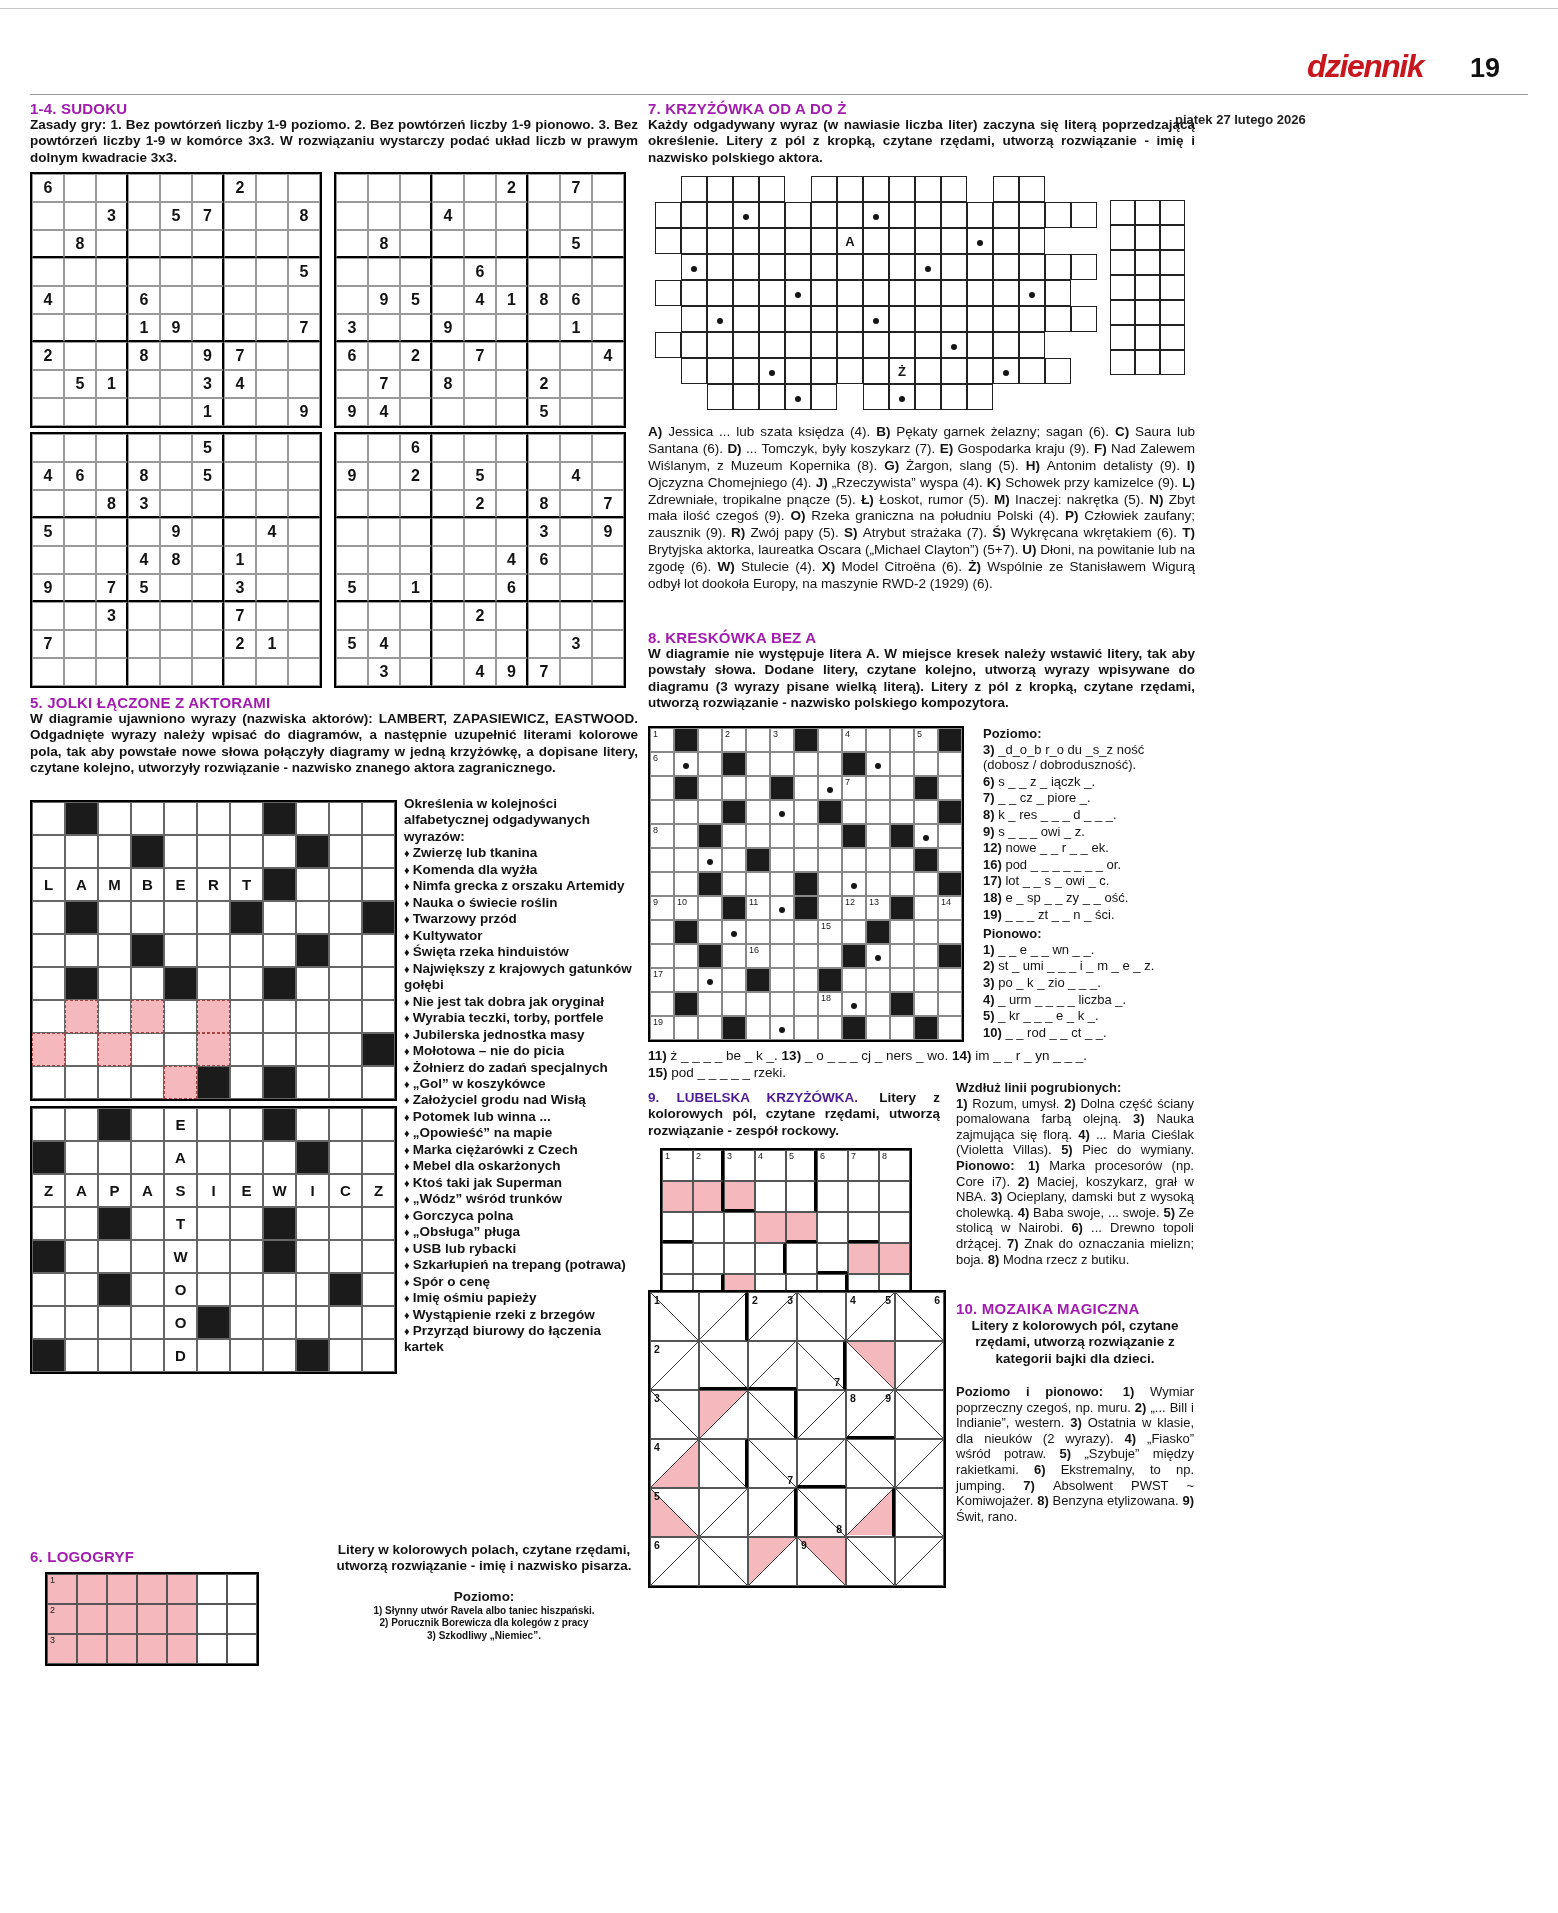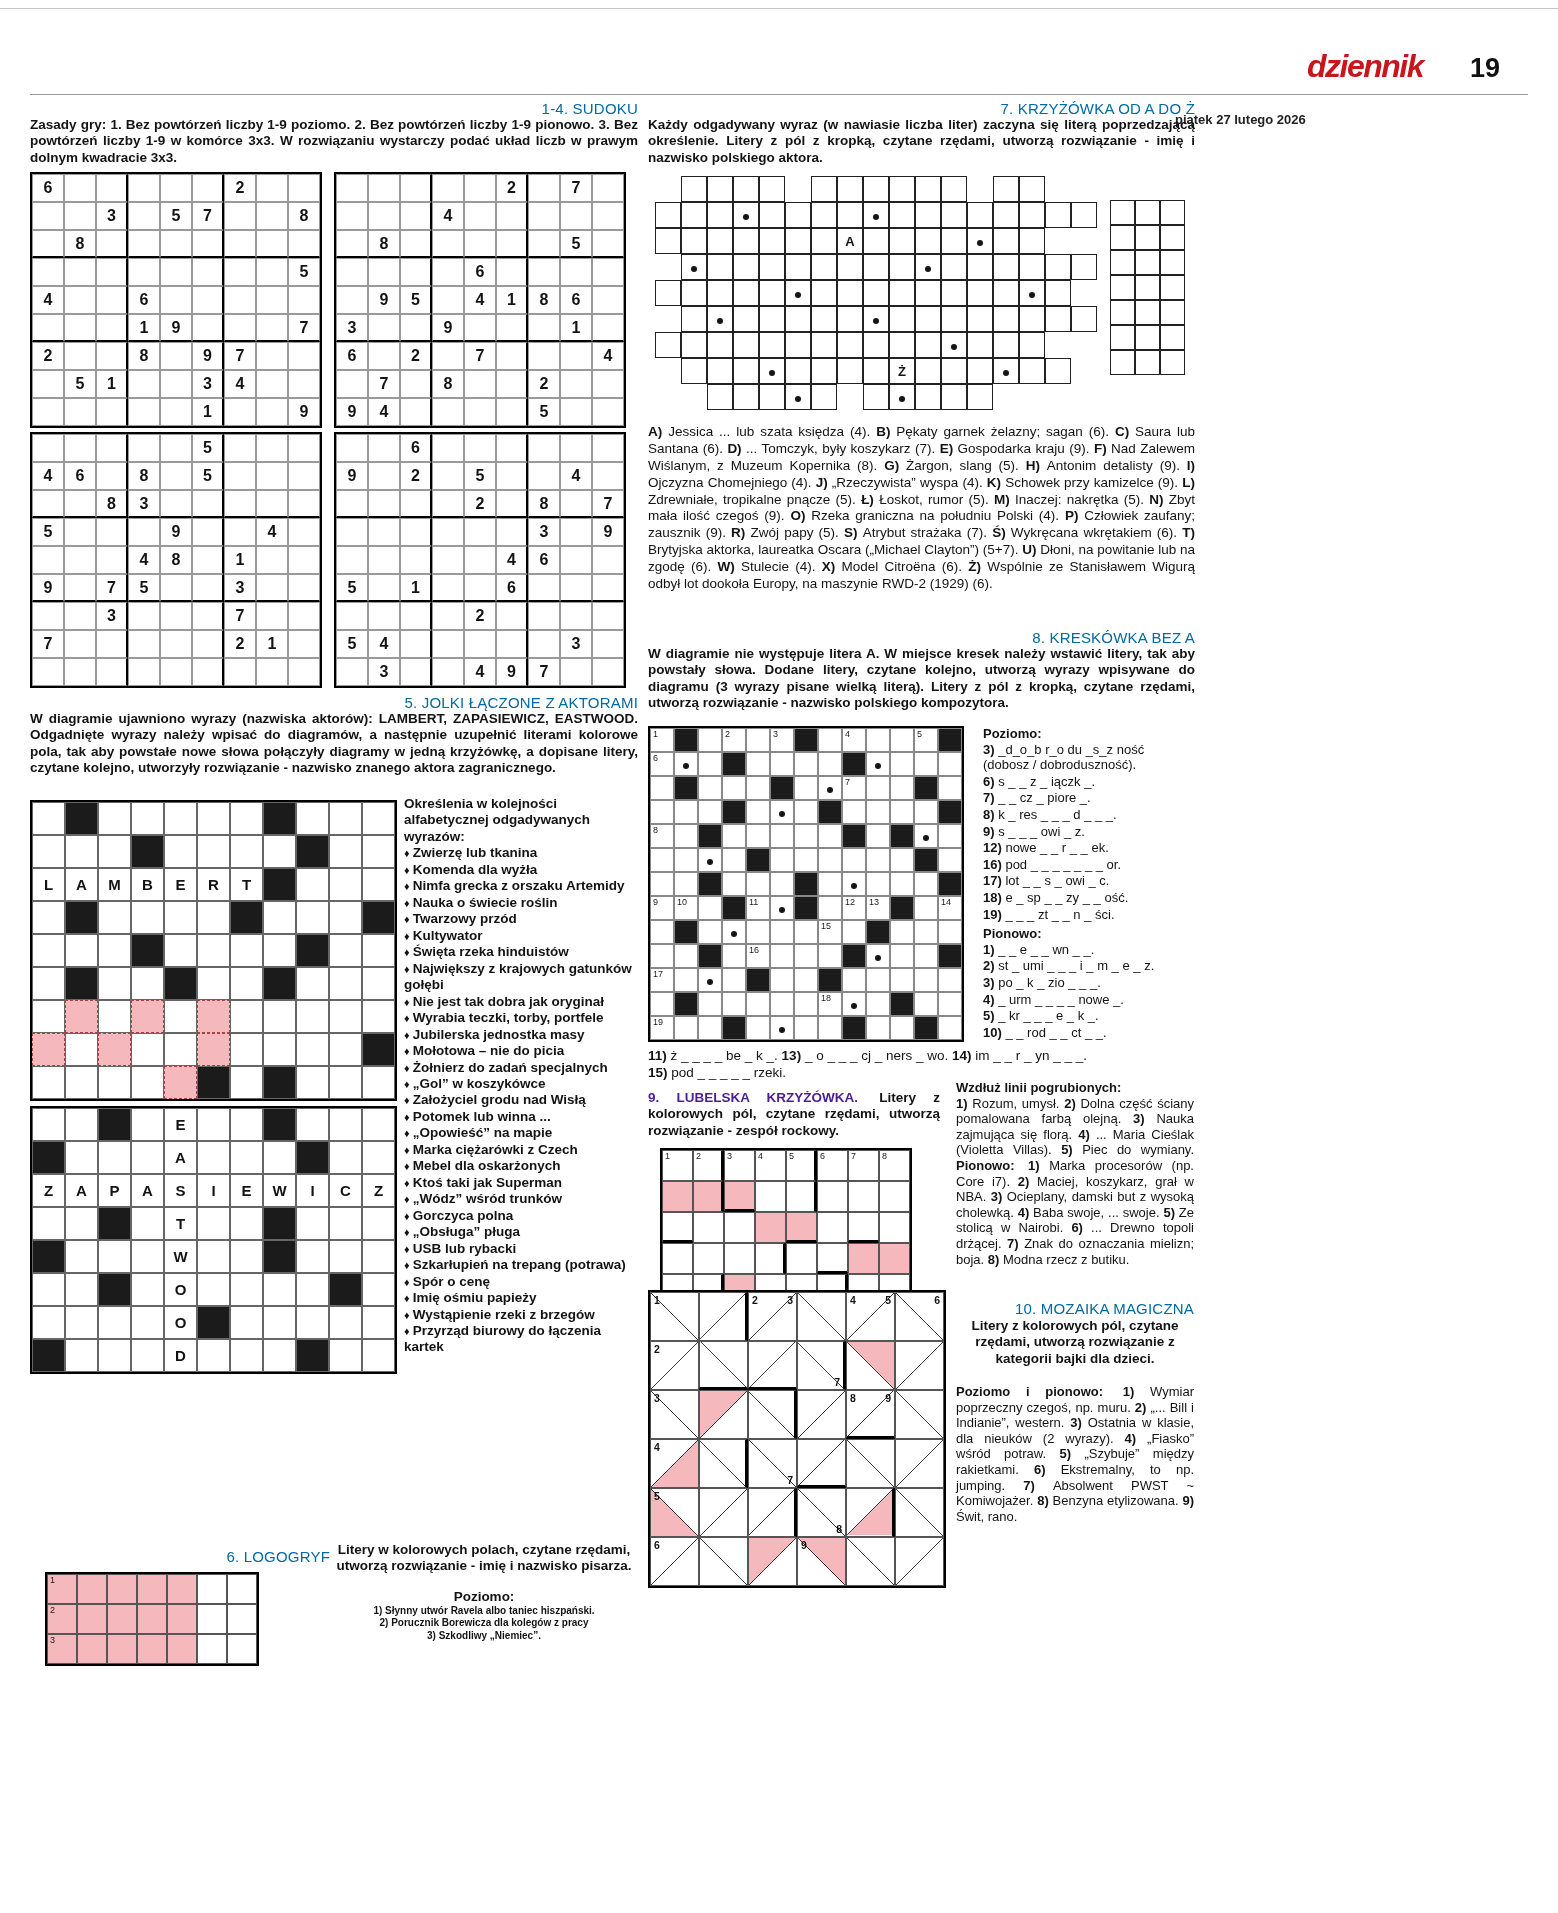--- a/index.html
+++ b/index.html
@@ -1,20 +1,20 @@
 <!DOCTYPE html>
 <html><head>
 <meta charset="utf-8">
 <style>
   *{margin:0;padding:0;box-sizing:border-box;}
   html,body{background:#fff;}
   .page{position:relative;width:1558px;height:1913px;background:#fff;
         font-family:"Liberation Sans",sans-serif;color:#131313;overflow:hidden;}
   .abs{position:absolute;}
-  .sec-title{color:#0369a1;font-weight:normal;font-size:15px;text-align:right;letter-spacing:.2px;}
+  .sec-title{color:#a21caf;font-weight:bold;font-size:15px;text-align:left;letter-spacing:.2px;}
   .bold-intro{font-weight:bold;font-size:13.5px;line-height:1.22;text-align:justify;}
   .clue-par{font-size:13.5px;line-height:1.25;text-align:justify;}
   .clue-col{font-size:13px;line-height:1.2;}
   .center{text-align:center;}
   .red{color:#4c1d95;}
   .grid{display:grid;}
   .cell{position:relative;display:flex;align-items:center;justify-content:center;background:#fff;}
   .black{background:#1b1b1b !important;}
   .pink{background:#f5b9bd !important;}
   .dot{position:absolute;width:6px;height:6px;border-radius:50%;background:#151515;left:50%;top:58%;transform:translate(-50%,-50%);}
@@ -1137,21 +1137,21 @@
         <div class="kr-clue"><b>16) </b><span>pod _ _ _ _ _ _ _ or.</span></div>
         <div class="kr-clue"><b>17) </b><span>lot _ _ s _ owi _ c.</span></div>
         <div class="kr-clue"><b>18) </b><span>e _ sp _ _ zy _ _ ość.</span></div>
         <div class="kr-clue"><b>19) </b><span>_ _ _ zt _ _ n _ ści.</span></div>
       </div>
     <b class="col-label" style="margin-top:4px;">Pionowo:</b>
     <div id="kr-pionowo-list">
         <div class="kr-clue"><b>1) </b><span>_ _ e _ _ wn _ _.</span></div>
         <div class="kr-clue"><b>2) </b><span>st _ umi _ _ _ i _ m _ e _ z.</span></div>
         <div class="kr-clue"><b>3) </b><span>po _ k _ zio _ _ _.</span></div>
-        <div class="kr-clue"><b>4) </b><span>_ urm _ _ _ _ nowe _.</span></div>
+        <div class="kr-clue"><b>4) </b><span>_ urm _ _ _ _ liczba _.</span></div>
         <div class="kr-clue"><b>5) </b><span>_ kr _ _ _ e _ k _.</span></div>
         <div class="kr-clue"><b>10) </b><span>_ _ rod _ _ ct _ _.</span></div>
       </div>
   </div>
   <div class="abs clue-par" style="left:648px;top:1048px;width:547px;">
     <div id="kr-extra-1"><b>11) </b><span>ż _ _ _ _ be _ k _. </span><b>13) </b><span>_ o _ _ _ cj _ ners _ wo. </span><b>14) </b><span>im _ _ r _ yn _ _ _. </span></div>
     <div id="kr-extra-2"><b>15) </b><span>pod _ _ _ _ _ rzeki. </span></div>
   </div>
 
   <div class="abs bold-intro" style="left:648px;top:1090px;width:292px;">

